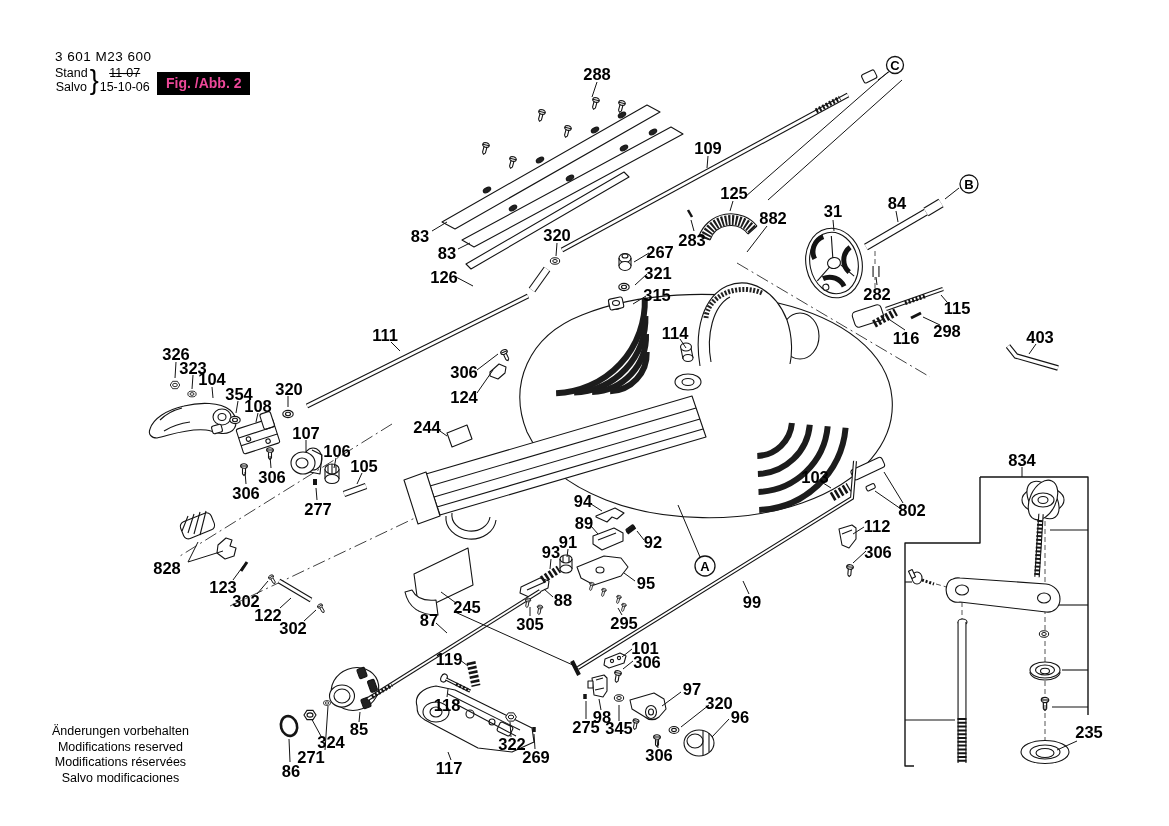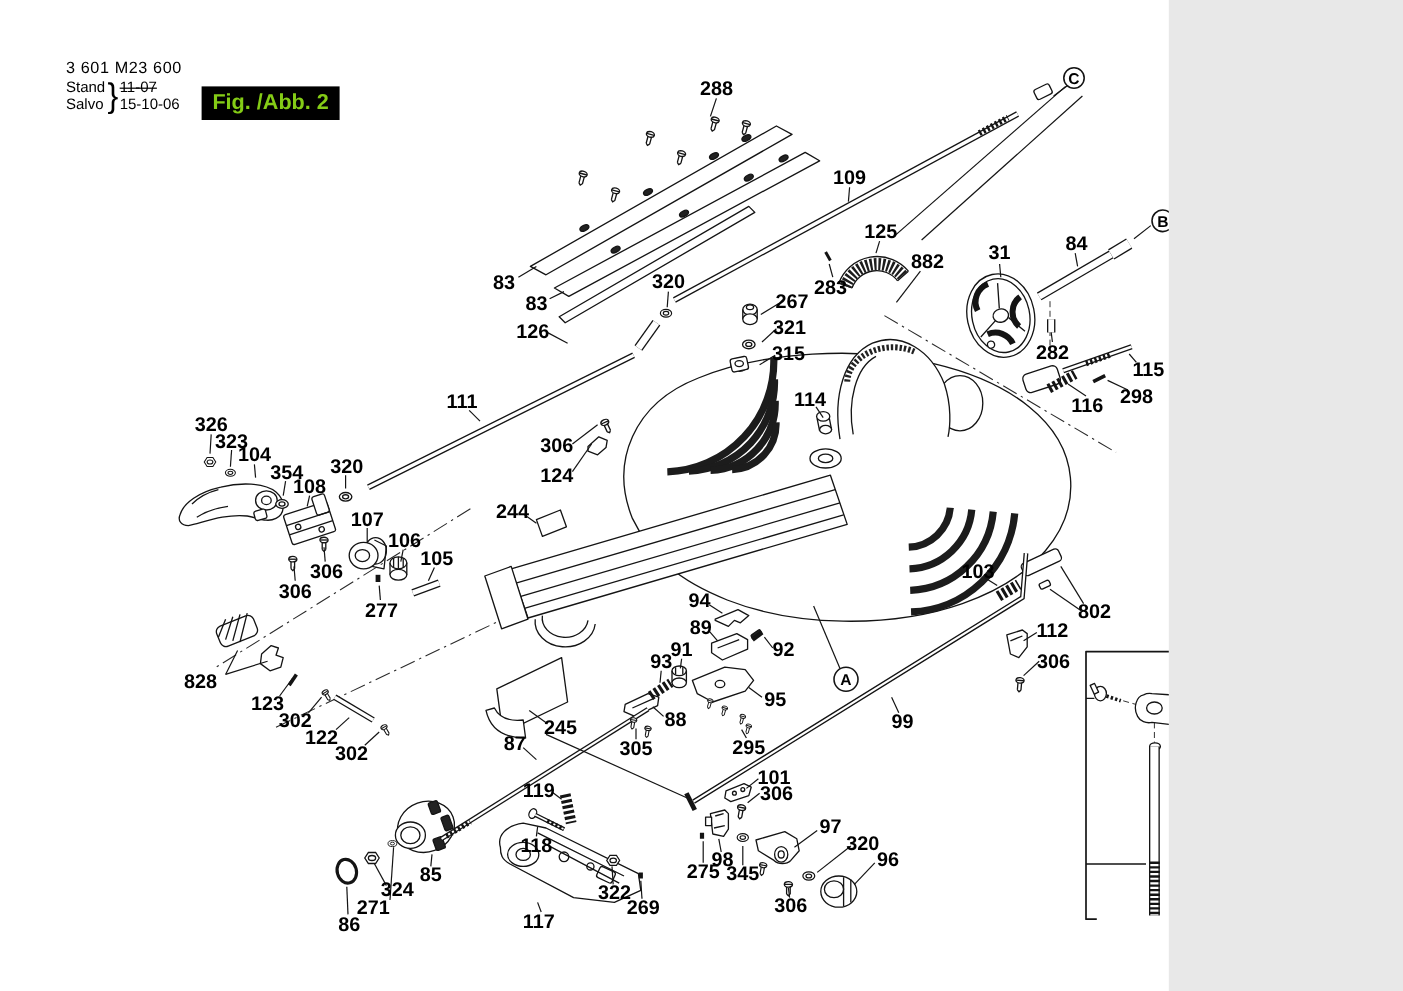--- a/index.html
+++ b/index.html
@@ -1,27 +1,27 @@
 <!DOCTYPE html>
 <html><head>
 <meta charset="utf-8">
 <style>
   html,body{margin:0;padding:0;background:#e8e8e8;}
-  .page{position:relative;width:974px;height:826px;background:#ffffff;
-        font-family:"Liberation Sans", sans-serif;color:#000;overflow:hidden;}
+  .page{position:relative;width:1169px;height:826px;background:#ffffff;
+        font-family:"Liberation Sans", sans-serif;color:#000;overflow:hidden;text-align:center;}
   
   .type-number{position:absolute;left:55px;top:49px;font-size:13.5px;letter-spacing:.5px;}
   .stand-issue{position:absolute;left:55px;top:66px;font-size:12.5px;line-height:14px;}
   .si-labels{display:inline-block;vertical-align:top;}
   .si-brace{display:inline-block;font-size:27px;font-weight:300;vertical-align:top;
             line-height:28px;margin:0 1px 0 2px;transform:scaleY(1.05);}
   .si-values{display:inline-block;vertical-align:top;}
   .strike{text-decoration:line-through;}
-  .fig-badge{position:absolute;left:168px;top:72px;background:#000;color:#84cc16;
-             font-weight:bold;font-size:18px;padding:3px 9px 4px 9px;}
+  .fig-badge{position:absolute;left:157px;top:72px;background:#000;color:#ec4899;
+             font-weight:bold;font-size:14px;padding:3px 9px 4px 9px;}
   
   .footer{position:absolute;left:52px;top:724px;font-size:12.5px;line-height:15.5px;}
   svg{position:absolute;left:0;top:0;}
   svg .plabel{font-family:"Liberation Sans",sans-serif;font-size:16.5px;font-weight:bold;
               text-anchor:middle;fill:#000;}
   svg .rletter{font-family:"Liberation Sans",sans-serif;font-size:13px;font-weight:bold;
               text-anchor:middle;fill:#000;}
 </style>
 </head>
 <body>
@@ -33,20 +33,26 @@
     <span class="si-labels">
       <span>Stand</span><br>
       <span>Salvo</span>
     </span><span class="si-brace">}</span><span class="si-values">
       <span class="strike">11-07</span><br>
       <span>15-10-06</span>
     </span>
   </div>
   <div class="fig-badge">Fig. /Abb. 2</div>
 
+  <div class="footer">
+    <div>Änderungen vorbehalten</div>
+    <div>Modifications reserved</div>
+    <div>Modifications réservées</div>
+    <div>Salvo modificaciones</div>
+  </div>
 
   <svg id="svg-root" width="1169" height="826" viewBox="0 0 1169 826">
     <defs>
       <g id="g-screw" stroke="#141414" fill="#fff" stroke-width="1.1">
         <path d="M-1.5,1.8 L-1.5,8 M1.5,1.8 L1.5,8 M-1.5,8 L0,9.5 L1.5,8" fill="none"></path>
         <ellipse cx="0" cy="0" rx="3.4" ry="2.3"></ellipse>
         <path d="M-3.2,0 L3.2,0" fill="none"></path>
       </g>
       <g id="g-washer" stroke="#141414" fill="#fff" stroke-width="1.1">
         <ellipse rx="5.2" ry="3.6"></ellipse>

